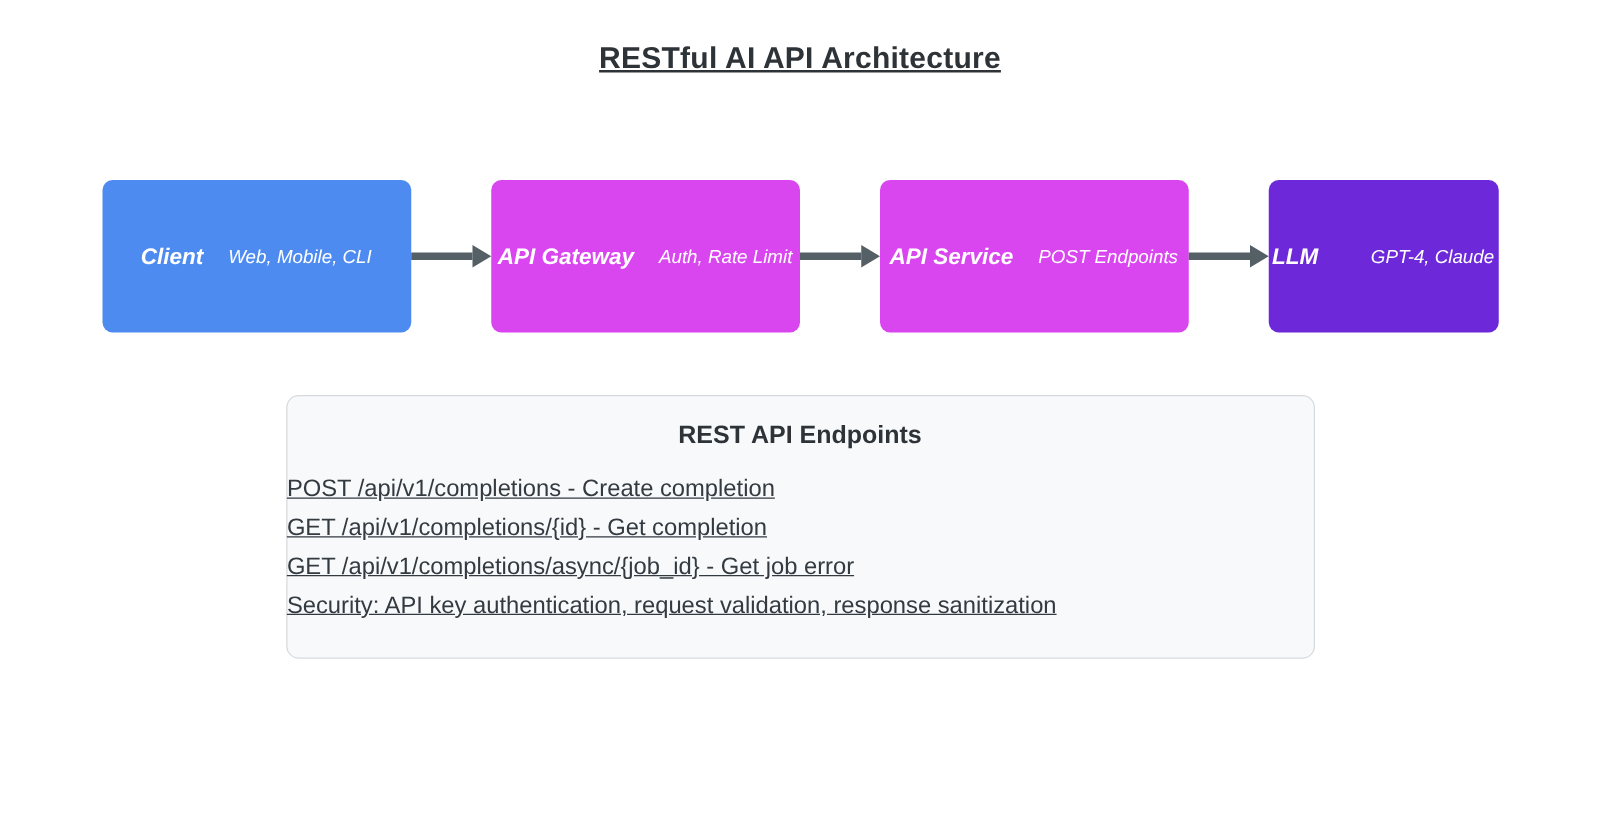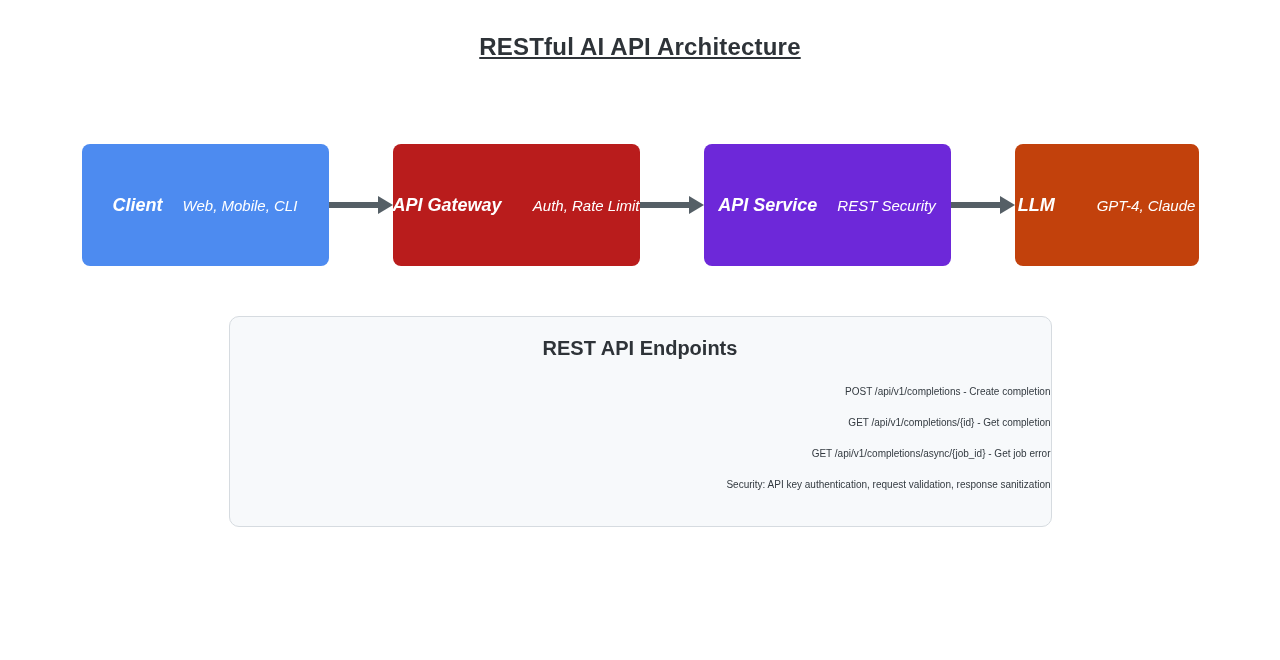--- a/index.html
+++ b/index.html
@@ -65,24 +65,25 @@
     padding: 20px 0 26px;
   }
   .panel-title {
     text-align: center;
     font-size: 20px;
     font-weight: bold;
     color: #2e3338;
   }
   .endpoint-lines { margin-top: 16px; }
   .endpoint-line {
-    text-align: right;
-    font-size: 10px;
+    text-align: left;
+    font-size: 19px;
     line-height: 31px;
     color: #333a40;
+    text-decoration: underline;
   }
 </style>
 </head>
 <body>
 
 <div class="canvas">
 
   <h1 class="title">RESTful AI API Architecture</h1>
 
   <div class="flow-row">
@@ -90,41 +91,41 @@
     <div class="node" style="background: rgb(77, 139, 240);">
       <div class="node-title">Client</div>
       <div class="node-subtitle">Web, Mobile, CLI</div>
     </div>
 
     <div class="arrow">
       <span class="shaft" style="background: rgb(85, 95, 102);"></span>
       <span class="head" style="border-left-color: rgb(85, 95, 102);"></span>
     </div>
 
-    <div class="node" style="background: #b91c1c; justify-content: space-between;">
+    <div class="node" style="background: #d946ef;">
       <div class="node-title">API Gateway</div>
       <div class="node-subtitle">Auth, Rate Limit</div>
     </div>
 
     <div class="arrow">
       <span class="shaft" style="background: rgb(85, 95, 102);"></span>
       <span class="head" style="border-left-color: rgb(85, 95, 102);"></span>
     </div>
 
-    <div class="node" style="background: #6d28d9;">
+    <div class="node" style="background: #d946ef;">
       <div class="node-title">API Service</div>
-      <div class="node-subtitle">REST Security</div>
+      <div class="node-subtitle">POST Endpoints</div>
     </div>
 
     <div class="arrow">
       <span class="shaft" style="background: rgb(85, 95, 102);"></span>
       <span class="head" style="border-left-color: rgb(85, 95, 102);"></span>
     </div>
 
-    <div class="node node--narrow" style="background: #c2410c; gap: 42px;">
+    <div class="node node--narrow" style="background: #6d28d9; gap: 42px;">
       <div class="node-title">LLM</div>
       <div class="node-subtitle">GPT-4, Claude</div>
     </div>
 
   </div>
 
   <div class="panel" style="background: rgb(247, 249, 251); border-color: rgb(214, 219, 224);">
     <div class="panel-title">REST API Endpoints</div>
     <div class="endpoint-lines">
       <div class="endpoint-line">POST /api/v1/completions - Create completion</div>

